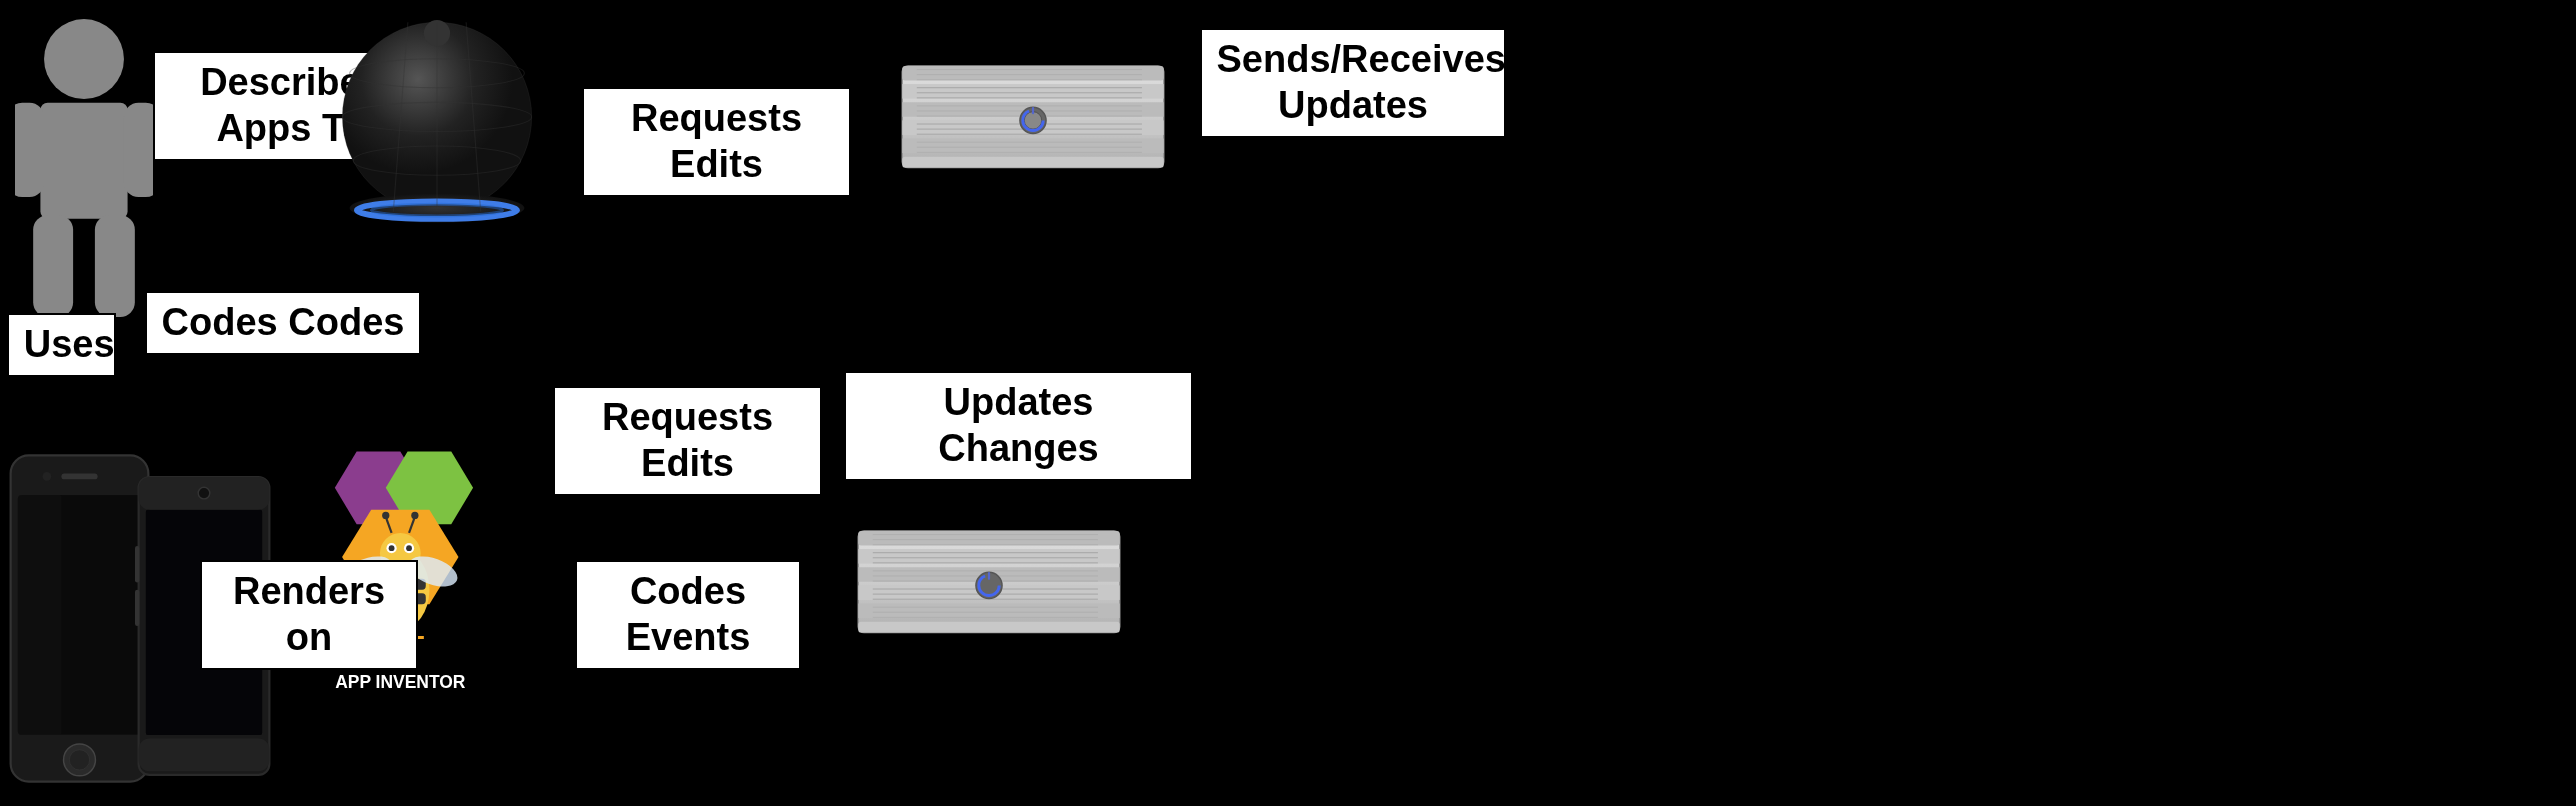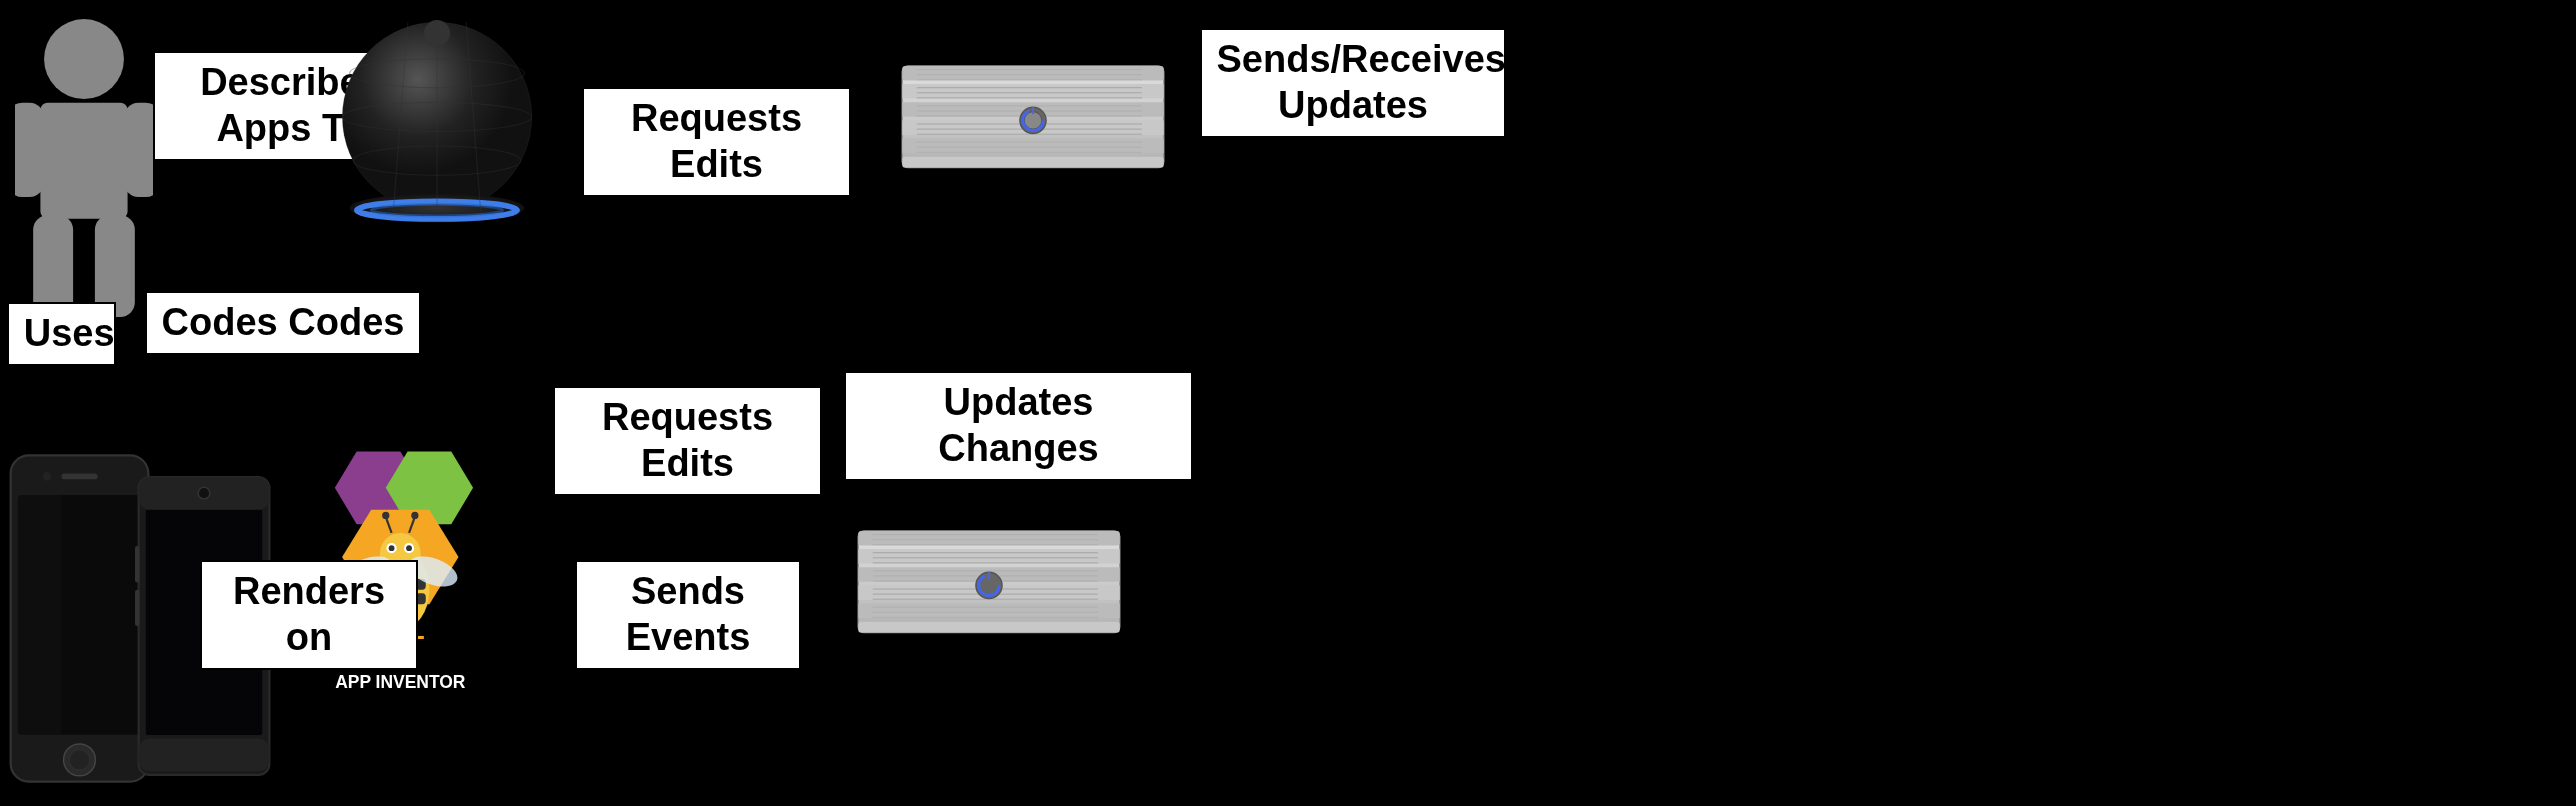--- a/index.html
+++ b/index.html
@@ -41,21 +41,21 @@
   <rect x="25" y="275" width="55" height="140" rx="20" fill="#888"></rect>
 
   <rect x="110" y="275" width="55" height="140" rx="20" fill="#888"></rect>
 </svg>
 
 <div class="label-box" style="top: 51px; left: 153px; width: 276px;">
   <span>Describes
 Apps To</span>
 </div>
 
-<div class="label-box" style="top: 302px; left: 7.3px; width: 109px;">
+<div class="label-box" style="top: 313px; left: 7.3px; width: 109px;">
   <span>Uses</span>
 </div>
 
 <div class="label-box" style="top: 291px; left: 145px; width: 276px;">
   <span>Codes Codes</span>
 </div>
 
 <svg style="position:absolute; top:14.5px; left:335px; width:204px; height:233px;" viewBox="0 0 280 320">
 
   <defs>
@@ -217,21 +217,21 @@
 
   <text x="120" y="290" font-family="Arial" font-weight="bold" font-size="38" fill="#F5A623" text-anchor="middle">MIT</text>
   <text x="120" y="335" font-family="Arial" font-weight="bold" font-size="24" fill="#fff" text-anchor="middle">APP INVENTOR</text>
 </svg>
 
 <div class="label-box" style="top: 560px; left: 200px; width: 218px;">
   <span>Renders on</span>
 </div>
 
 <div class="label-box" style="top: 560px; left: 575px; width: 226px;">
-  <span>Sends Events</span>
+  <span>Codes Events</span>
 </div>
 
 <svg style="position:absolute; top:509px; left:851px; width:276px; height:131px;" viewBox="0 0 380 180">
   <defs>
     <linearGradient id="serverGrad2" x1="0" y1="0" x2="0" y2="1">
       <stop offset="0%" stop-color="#e0e0e0"></stop>
       <stop offset="50%" stop-color="#cccccc"></stop>
       <stop offset="100%" stop-color="#b0b0b0"></stop>
     </linearGradient>
   </defs>

